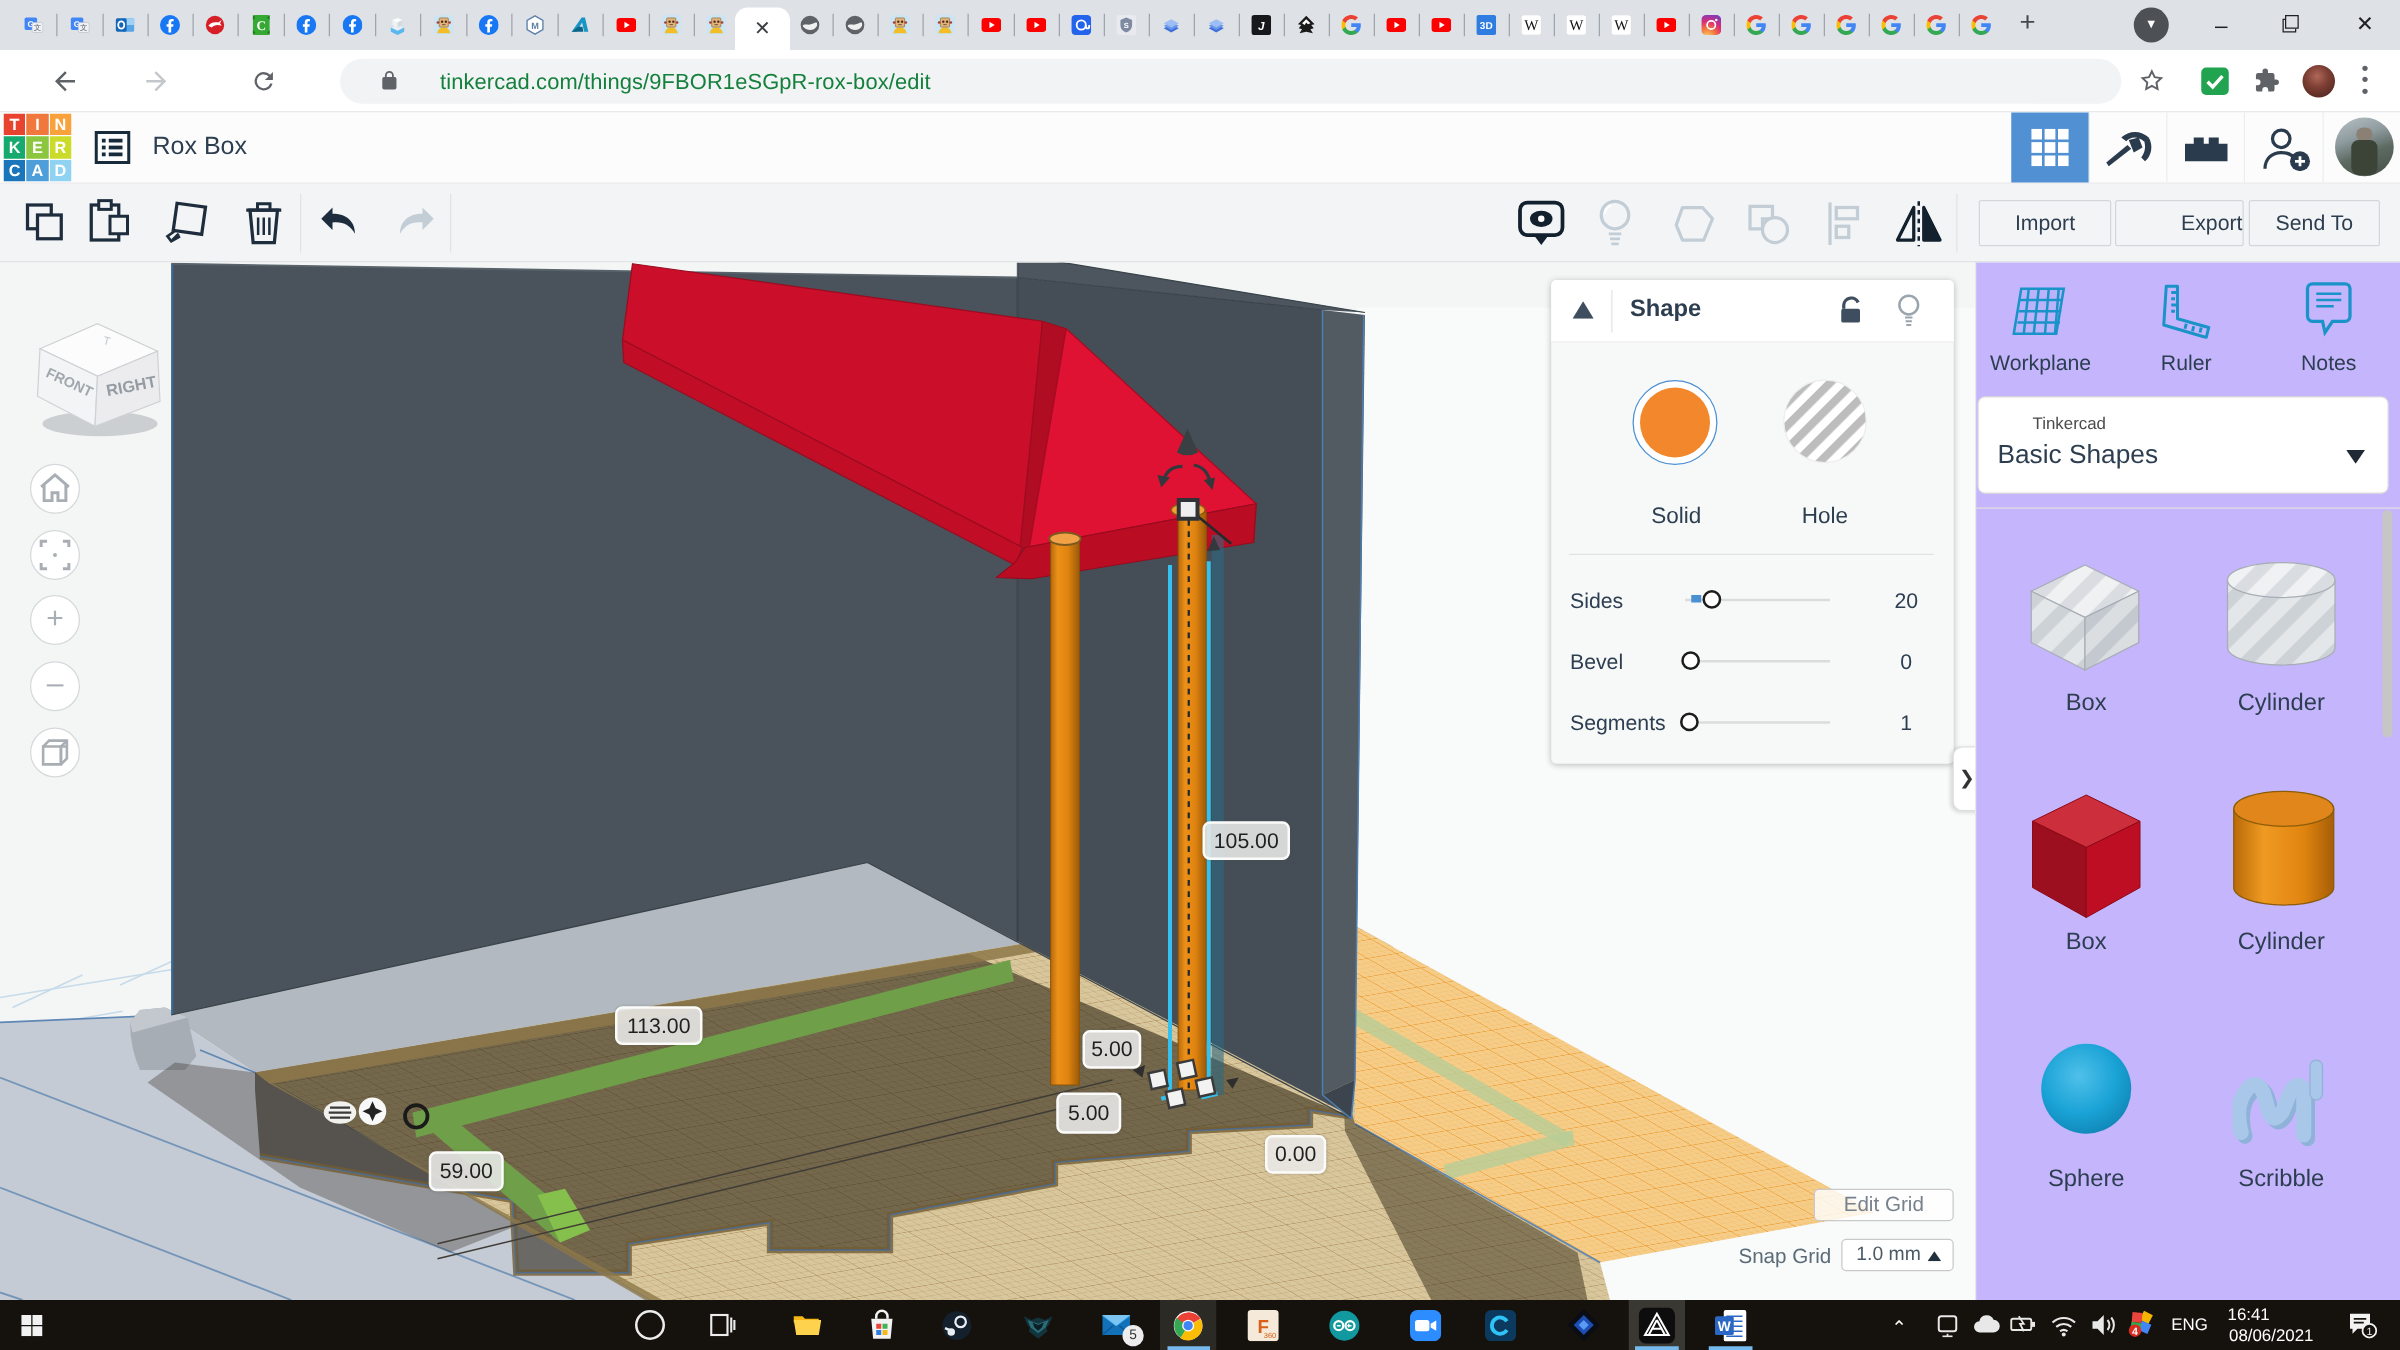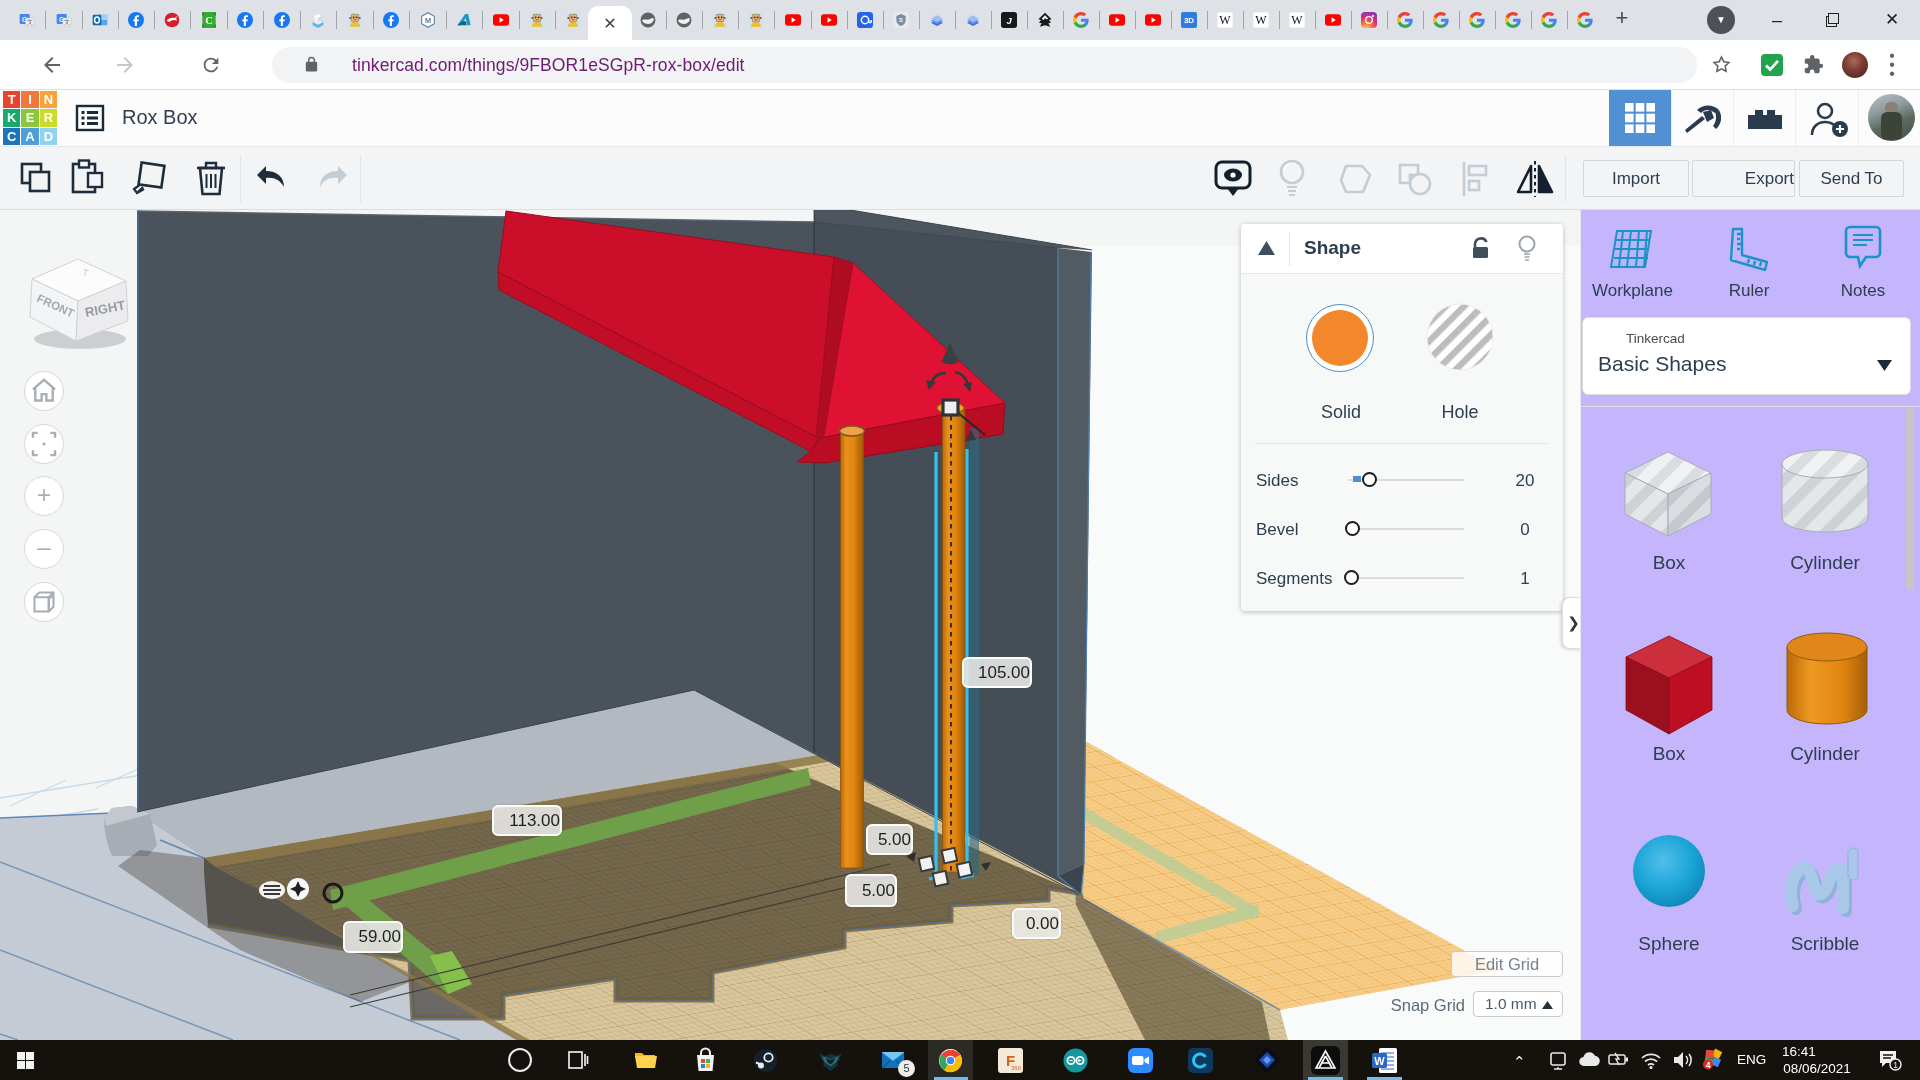--- a/index.html
+++ b/index.html
@@ -8,31 +8,31 @@
   
   #tabstrip { position:absolute; left:0; top:0; width:1920px; height:40px; background:#dee1e6; }
   .fav { position:absolute; top:12px; width:16px; height:16px; }
   .tabsep { position:absolute; top:11px; width:1px; height:18px; background:#9fa5ac; }
   #activetab { position:absolute; left:588px; top:6px; width:44px; height:34px; background:#fff; border-radius:10px 10px 0 0; }
   #activetab .x { position:absolute; left:50%; top:50%; transform:translate(-50%,-50%); font-size:16px; color:#3c4043; font-weight:400;}
   .winbtn { position:absolute; top:0; height:40px; line-height:40px; text-align:center; width:46px; color:#202124; font-size:15px;}
   
   #addrbar { position:absolute; left:0; top:40px; width:1920px; height:50px; background:#fff; border-bottom:1px solid #dfe1e5;}
   #pill { position:absolute; left:272px; top:7px; width:1425px; height:36px; background:#f1f3f4; border-radius:18px; }
-  #url { position:absolute; left:80px; top:8px; font-size:17.5px; color:#701a75; letter-spacing:0.1px;}
+  #url { position:absolute; left:80px; top:8px; font-size:17.5px; color:#15803d; letter-spacing:0.1px;}
   
   #tkhead { position:absolute; left:0; top:90px; width:1920px; height:57px; background:#fcfcfd; border-bottom:1px solid #e7e8e9;}
   #tklogo { position:absolute; left:3px; top:1px; width:54px; height:54px; display:grid; grid-template-columns:1fr 1fr 1fr; grid-template-rows:1fr 1fr 1fr; gap:1px;}
   #tklogo div { color:#fff; font-weight:bold; font-size:13px; display:flex; align-items:center; justify-content:center;}
   #tktitle { position:absolute; left:122px; top:16px; font-size:20px; color:#2c3e50;}
   
   #tkbar { position:absolute; left:0; top:147px; width:1920px; height:63px; background:#f3f4f6; border-bottom:1px solid #dcdee0;}
   .tbtn { position:absolute; top:13px; height:37px; border:1px solid #d4d7da; border-radius:2px; color:#2d3e50; font-size:17px; text-align:center; line-height:35px;}
   .vsep { position:absolute; top:8px; width:1px; height:47px; background:#e1e3e5;}
-  .dim { position:absolute; background:rgba(233,233,232,0.88); border:2px solid #fbfbfa; border-radius:6px; color:#1f1f1f; font-size:17px; text-align:right; box-shadow:0 0 2px rgba(90,90,90,0.35); }
+  .dim { position:absolute; background:rgba(233,233,232,0.88); border:2px solid #fbfbfa; border-radius:6px; color:#1f1f1f; font-size:17px; text-align:center; box-shadow:0 0 2px rgba(90,90,90,0.35); }
   
   .navc { position:absolute; left:24px; width:40px; height:40px; border-radius:50%; background:#fff; border:1px solid #d6d9dc; color:#9aa0a6; text-align:center;}
   
   #spanel { position:absolute; left:1241px; top:224px; width:322px; height:387px; background:#f7f8f8; border-radius:4px; box-shadow:0 1px 5px rgba(0,0,0,0.25); }
   #sphead { position:absolute; left:0; top:0; width:100%; height:50px; background:#fff; border-bottom:1px solid #e8e8e8; border-radius:4px 4px 0 0;}
   .slbl { position:absolute; left:15px; font-size:17px; color:#2c3e50;}
   .sval { position:absolute; font-size:17px; color:#2c3e50;}
   .strack { position:absolute; left:107px; width:116px; height:2px; background:#dcdcdc;}
   .sknob { position:absolute; width:15px; height:15px; border-radius:50%; background:#fff; border:2px solid #1c1c1c;}
   

